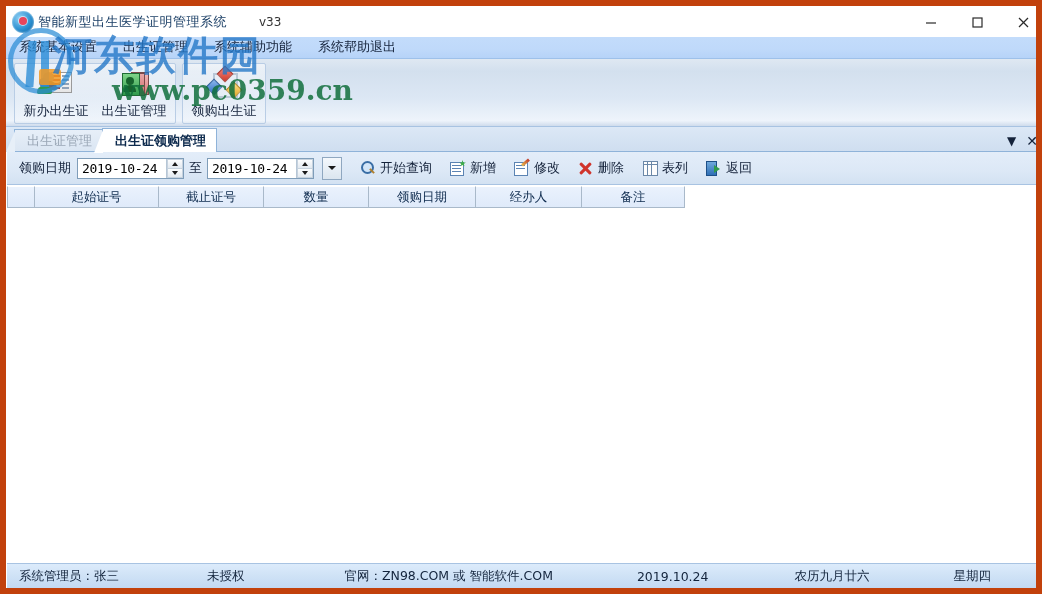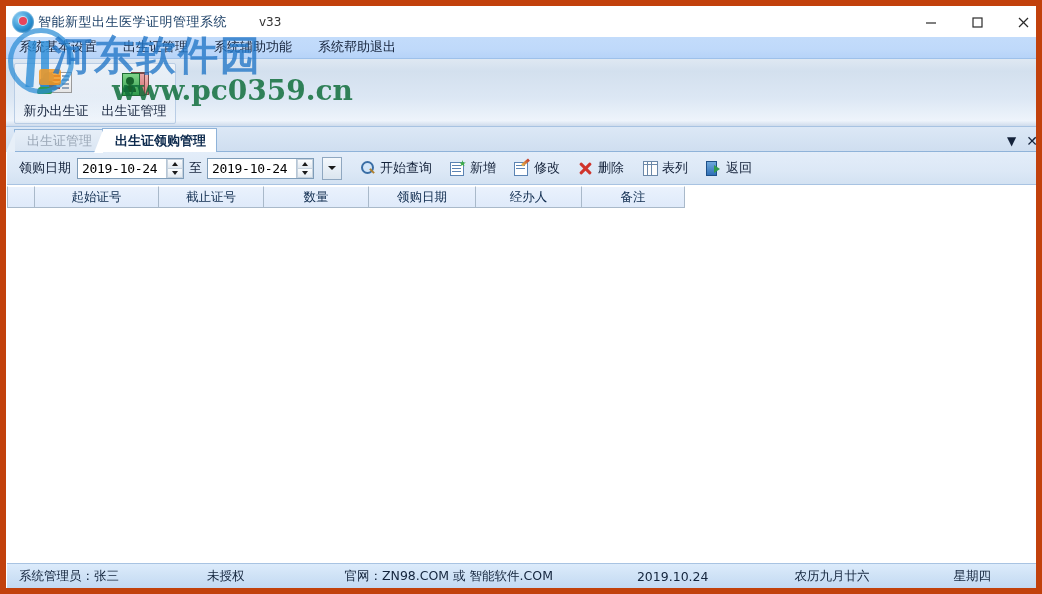--- a/index.html
+++ b/index.html
@@ -474,20 +474,31 @@
           <div class="c1"></div>
             <div class="c2"></div>
             <div class="c3"></div>
           <div class="face"></div>
             <div class="body"></div>
         </div>
         <div class="tb-label">出生证管理</div>
       </div>
     </div>
 
+    <div class="tb-group">
+      <div class="tb-btn">
+        <div class="tb-icon ic-buy">
+          <div class="ring"></div>
+          <div class="d dr"></div>
+            <div class="d db"></div>
+            <div class="d dy"></div>
+        </div>
+        <div class="tb-label">领购出生证</div>
+      </div>
+    </div>
   </div>
 
   <div class="tabstrip">
     <div class="tab inactive">
       <span>出生证管理</span>
     </div>
     <div class="tab active">
       <span>出生证领购管理</span>
     </div>
     <div class="tabstrip-right">

